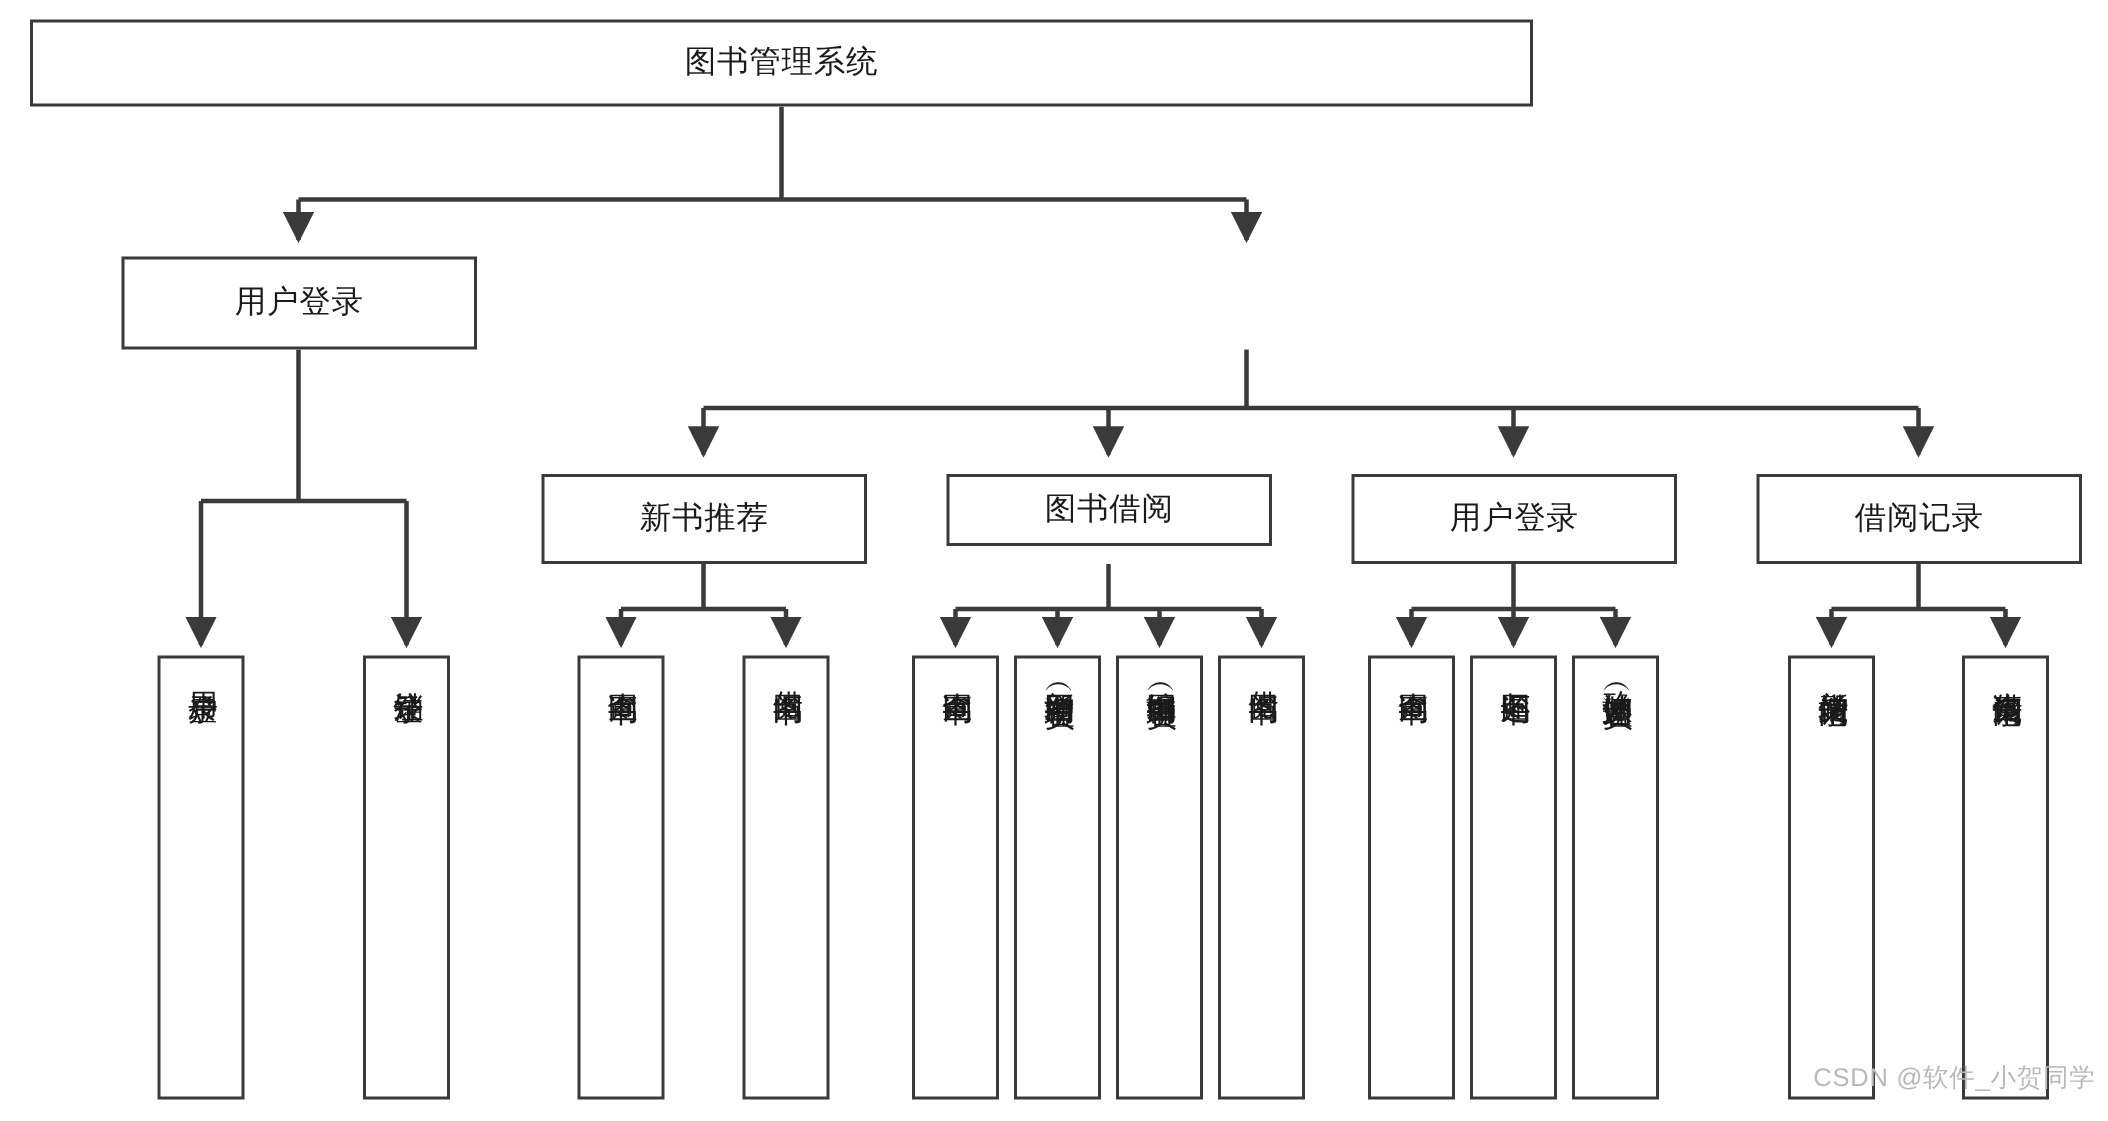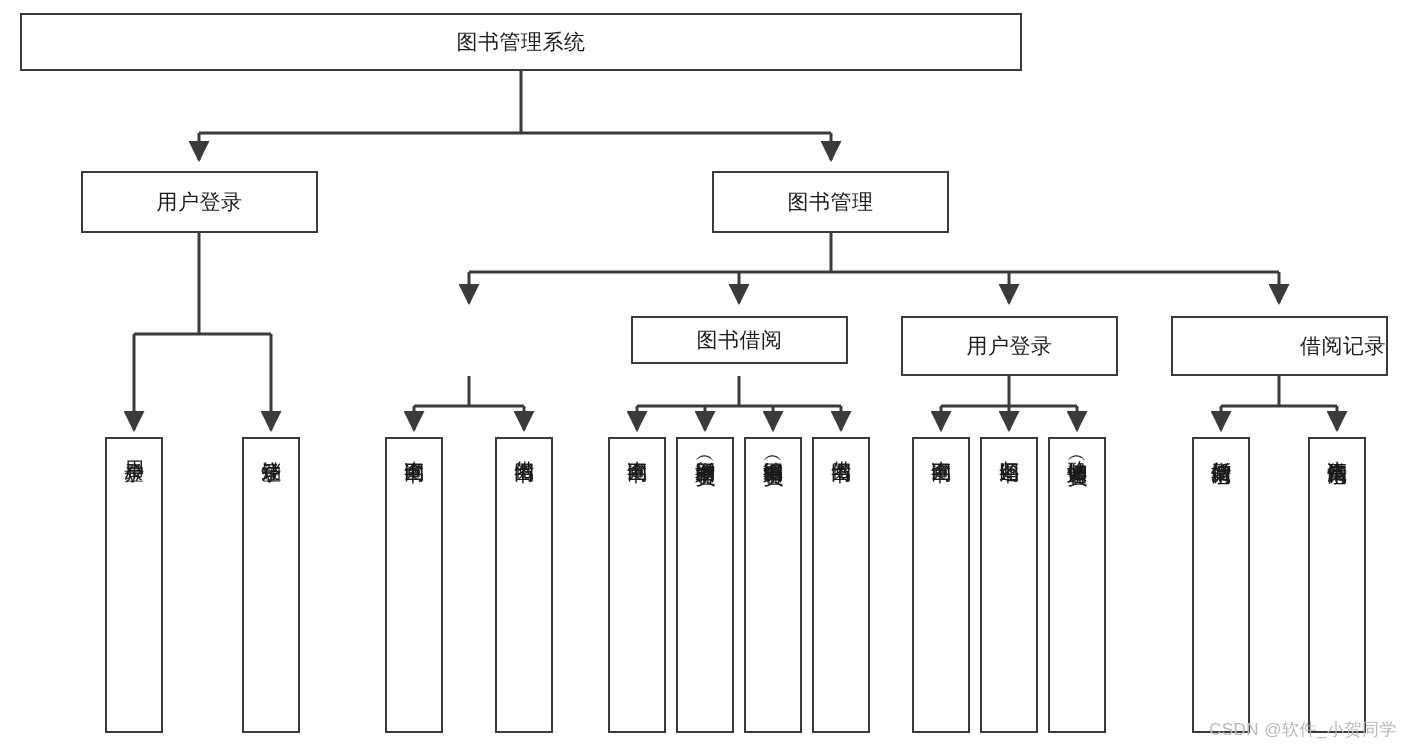--- a/index.html
+++ b/index.html
@@ -49,21 +49,21 @@
     writing-mode: vertical-rl;
     text-orientation: upright;
     font-size: 20px;
     line-height: 1.28;
     letter-spacing: 1px;
     white-space: normal;
   }
   .watermark {
     position: absolute;
     right: 8px;
-    bottom: 6px;
+    bottom: 17px;
     font-size: 17px;
     color: #b9b9b9;
     letter-spacing: 0.5px;
     white-space: nowrap;
   }
 </style>
 </head>
 <body>
 
 <div id="canvas">
@@ -118,31 +118,31 @@
     </g>
   </svg>
 
   <div class="node" style="left:20px; top:13px; width:1002px; height:58px;">
     <span class="label">图书管理系统</span>
   </div>
 
   <div class="node" style="left:81px; top:171px; width:237px; height:62px;">
     <span class="label">用户登录</span>
   </div>
-  <div class="node" style="left:712px; top:171px; width:237px; height:62px;">
-    <span class="label">图书管理</span>
+
+  <div class="node" style="left:361px; top:316px; width:217px; height:60px;">
+    <span class="label">新书推荐</span>
   </div>
-
   <div class="node" style="left:631px; top:316px; width:217px; height:48px;">
     <span class="label">图书借阅</span>
   </div>
   <div class="node" style="left:901px; top:316px; width:217px; height:60px;">
     <span class="label">用户登录</span>
   </div>
-  <div class="node" style="left:1171px; top:316px; width:217px; height:60px;justify-content:flex-end;">
+  <div class="node" style="left:1171px; top:316px; width:217px; height:60px;">
     <span class="label">借阅记录</span>
   </div>
 
   <div class="node leaf" style="left:105px; top:437px; width:58px; height:296px;">
     <span class="label">用户登录</span>
   </div>
   <div class="node leaf" style="left:242px; top:437px; width:58px; height:296px;">
     <span class="label">注销登录</span>
   </div>
 

